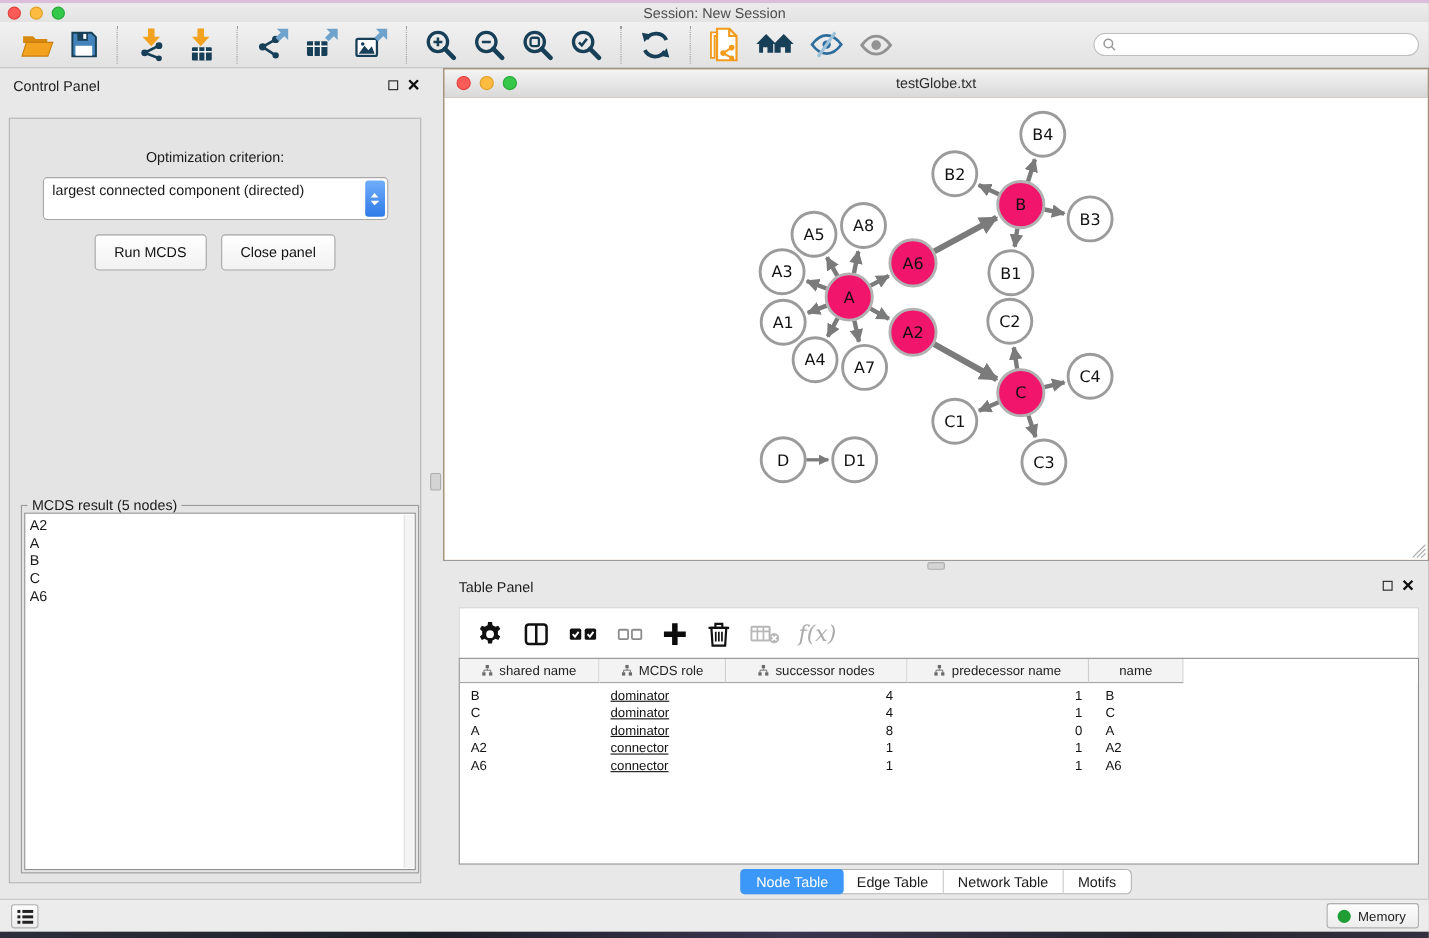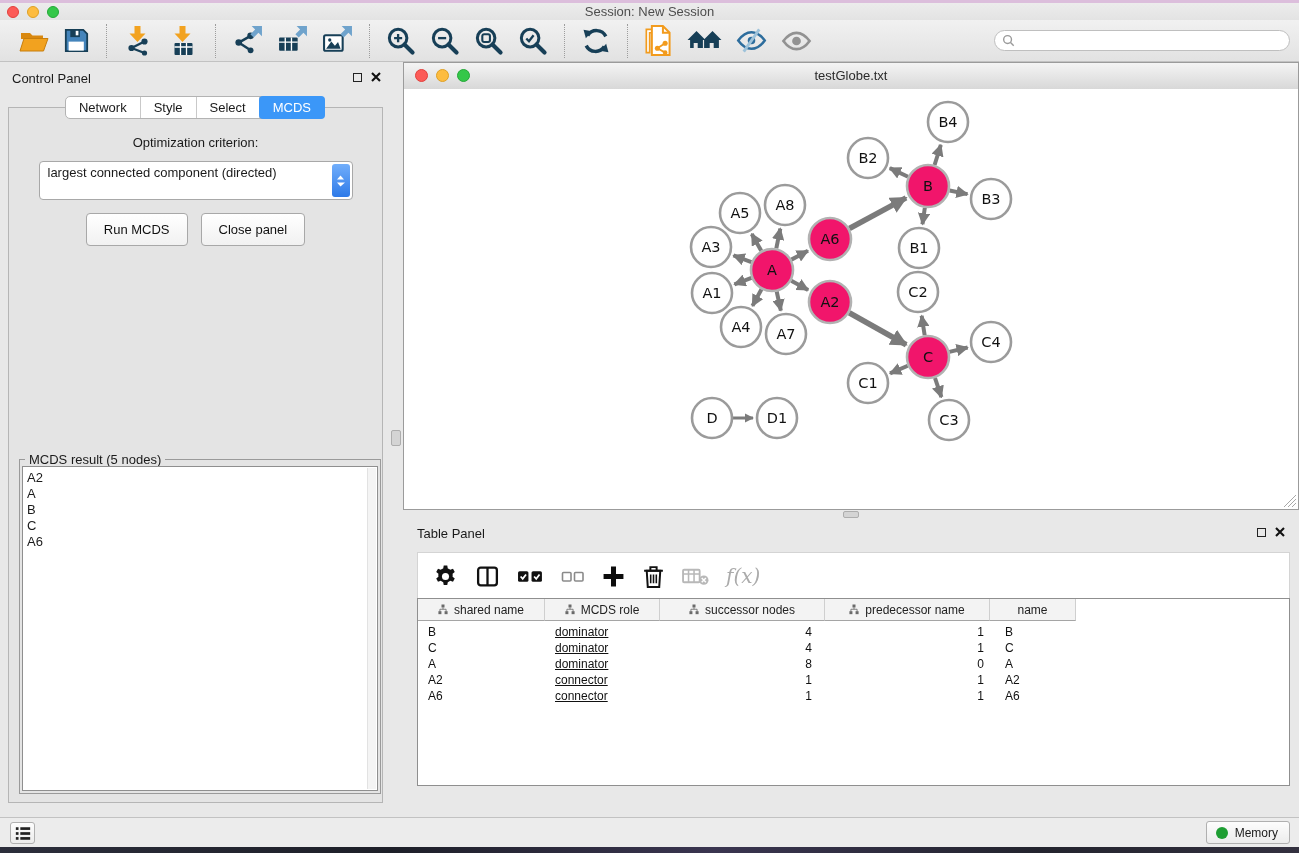--- a/index.html
+++ b/index.html
@@ -244,28 +244,20 @@
 
   <div class="main">
 
     <div class="control-panel">
       <div class="cp-title">Control Panel</div>
       <div class="win-icons">
         <span class="float-ic"></span>
         <svg width="10" height="10" viewBox="0 0 10 10">
             <path d="M1 1l8 8M9 1l-8 8" stroke="#111" stroke-width="2.1"></path>
           </svg>
-      </div>
-      <div class="cp-tabs">
-        <div class="seg">
-          <div>Network</div>
-          <div>Style</div>
-          <div>Select</div>
-          <div class="active">MCDS</div>
-        </div>
       </div>
       <div class="cp-content">
         <div class="opt-label">Optimization criterion:</div>
         <div class="select">
           <span>largest connected component (directed)</span>
           <span class="stepper">
             <svg width="9" height="12" viewBox="0 0 9 12">
                 <path d="M4.5 0.5L8 4.5H1z" fill="#fff"></path>
                 <path d="M4.5 11.5L1 7.5h8z" fill="#fff"></path>
               </svg>
@@ -519,20 +511,28 @@
             <div class="tr">
               <div class="td c1">A6</div>
               <div class="td c2">connector</div>
               <div class="td c3">1</div>
               <div class="td c4">1</div>
               <div class="td c5">A6</div>
             </div>
           </div>
         </div>
 
+        <div class="tp-tabs">
+          <div class="seg">
+            <div class="active">Node Table</div>
+            <div>Edge Table</div>
+            <div>Network Table</div>
+            <div>Motifs</div>
+          </div>
+        </div>
       </div>
     </div>
   </div>
 
   <div class="status-bar">
     <div class="list-btn">
       <svg width="18" height="17" viewBox="0 0 20 19">
           <g fill="#222">
             <rect x="2" y="2.5" width="3" height="3"></rect>
             <rect x="2" y="8" width="3" height="3"></rect>

